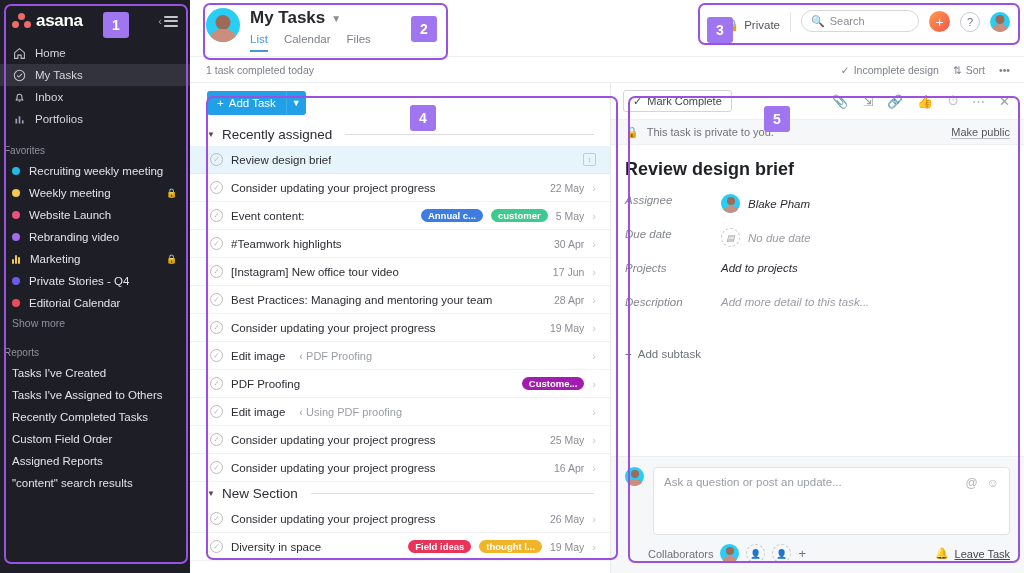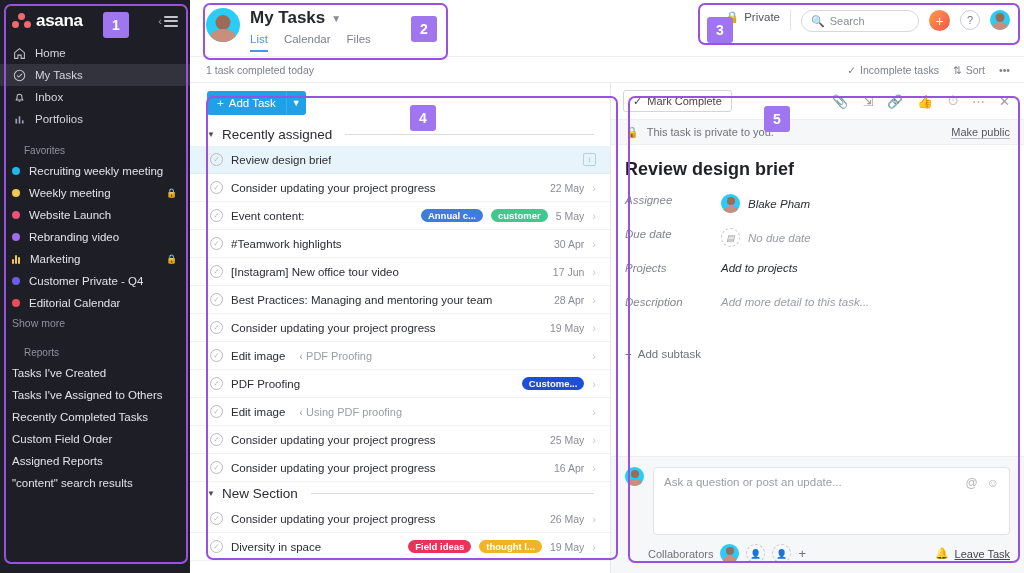--- a/index.html
+++ b/index.html
@@ -38,21 +38,21 @@
   .ham span { display: block; width: 14px; height: 2px; background: #c3c5cd; margin: 2.5px 0; border-radius: 1px; }
 
   .nav-item {
     height: 22px; display: flex; align-items: center; gap: 9px;
     padding: 0 12px; font-size: 11.5px; color: #d5d6dd; cursor: pointer;
   }
   .nav-item.active { background: #32333c; }
   .nav-ico { width: 14px; height: 14px; display: flex; align-items: center; justify-content: center; color: #bfc1ca; }
 
   .sb-head {
-    font-size: 10px; color: #8e909b; padding: 0 24px;
+    font-size: 10px; color: #8e909b; padding: 0 4px;
     height: 20px; display: flex; align-items: center; margin-top: 10px;
   }
   .fav-item {
     height: 22px; display: flex; align-items: center; gap: 9px;
     padding: 0 12px; font-size: 11.5px; color: #e2e3e9; cursor: pointer;
   }
   .dot { width: 8px; height: 8px; border-radius: 50%; flex: none; }
   .fav-label { white-space: nowrap; overflow: hidden; text-overflow: ellipsis; }
   .lock { margin-left: auto; font-size: 9px; color: #8e909b; }
   .bars { display: flex; align-items: flex-end; gap: 1px; height: 9px; width: 9px; flex: none; }
@@ -67,21 +67,21 @@
   .title-block { padding: 8px 0 0 16px; display: flex; gap: 10px; }
   .avatar { width: 34px; height: 34px; border-radius: 50%; background: #29cdf5; flex: none; position: relative; overflow: hidden; }
   .avatar::after { content: ""; position: absolute; left: 50%; top: 7px; transform: translateX(-50%); width: 15px; height: 15px; border-radius: 50%; background: #9c6b58; }
   .avatar::before { content: ""; position: absolute; left: 50%; bottom: -3px; transform: translateX(-50%); width: 25px; height: 16px; border-radius: 50% 50% 0 0; background: #c98e7c; z-index: 1; }
   .t-name { font-size: 17px; font-weight: bold; color: #26282e; display: flex; align-items: center; gap: 6px; }
   .caret { font-size: 10px; color: #8a8d94; }
   .tabs { display: flex; gap: 16px; margin-top: 5px; }
   .tab { font-size: 11.5px; color: #7d818a; padding-bottom: 5px; cursor: pointer; }
   .tab.active { color: #4796e3; border-bottom: 2px solid #4796e3; font-weight: 500; }
 
-  .topright { margin-left: auto; display: flex; align-items: flex-start; gap: 10px; padding: 10px 14px 0 0; }
+  .topright { margin-left: auto; display: flex; align-items: flex-end; gap: 10px; padding: 10px 14px 0 0; }
   .private { display: flex; align-items: center; gap: 5px; font-size: 11.5px; color: #54565c; }
   .vdiv { width: 1px; height: 20px; background: #e3e4e7; }
   .search { width: 118px; height: 22px; border: 1px solid #d8d9dd; border-radius: 12px; display: flex; align-items: center; gap: 5px; padding: 0 9px; font-size: 11px; color: #8a8d94; }
   .plusbtn { width: 21px; height: 21px; border-radius: 50%; background: linear-gradient(135deg,#ff9a4d,#f2564a); color: #fff; display: flex; align-items: center; justify-content: center; font-size: 14px; line-height: 1; }
   .helpbtn { width: 20px; height: 20px; border-radius: 50%; border: 1px solid #c9cace; color: #71747c; display: flex; align-items: center; justify-content: center; font-size: 11px; }
   .av-sm { width: 20px; height: 20px; border-radius: 50%; background: #29cdf5; position: relative; overflow: hidden; flex: none; }
   .av-sm::after { content: ""; position: absolute; left: 50%; top: 3px; transform: translateX(-50%); width: 9px; height: 9px; border-radius: 50%; background: #9c6b58; }
   .av-sm::before { content: ""; position: absolute; left: 50%; bottom: -2px; transform: translateX(-50%); width: 15px; height: 10px; border-radius: 50% 50% 0 0; background: #c98e7c; z-index: 1; }
 
   .subbar { height: 26px; display: flex; align-items: center; padding: 0 14px 0 16px; font-size: 10.5px; color: #7d818a; border-bottom: 1px solid #edeef0; }
@@ -224,21 +224,21 @@
           <span class="bars">
             <i style="height:5px"></i>
             <i style="height:9px"></i>
             <i style="height:7px"></i>
           </span>
           <span class="fav-label">Marketing</span>
           <span class="lock">🔒</span>
         </div>
         <div class="fav-item">
           <span class="dot" style="background: rgb(106, 92, 232);"></span>
-          <span class="fav-label">Customer Private - Q4</span>
+          <span class="fav-label">Private Stories - Q4</span>
         </div>
         <div class="fav-item">
           <span class="dot" style="background: rgb(234, 76, 90);"></span>
           <span class="fav-label">Editorial Calendar</span>
         </div>
       </div>
     <div class="showmore">Show more</div>
     <div class="sb-head">Reports</div>
     <div id="rep-list">
         <div class="rep-item">Tasks I've Created</div>
@@ -281,21 +281,21 @@
         <div class="helpbtn">?</div>
         <div class="av-sm"></div>
       </div>
     </div>
 
     <div class="subbar">
       <span>1 task completed today</span>
       <div class="right">
         <span>
           <span>✓</span>
-          <span>Incomplete tasks</span>
+          <span>Incomplete design</span>
         </span>
         <span>
           <span>⇅</span>
           <span>Sort</span>
         </span>
         <span>•••</span>
       </div>
     </div>
 
     <div class="panes">
@@ -368,21 +368,21 @@
               <span class="check">✓</span>
               <span class="tname">Edit image</span>
               <span class="proj">‹ PDF Proofing</span>
               <span class="spacer"></span>
               <span class="chev">›</span>
             </div>
             <div class="trow">
               <span class="check">✓</span>
               <span class="tname">PDF Proofing</span>
               <span class="spacer"></span>
-              <span class="tag" style="background: #1d4ed8;">Custome...</span>
+              <span class="tag" style="background: #a21caf;">Custome...</span>
               <span class="chev">›</span>
             </div>
             <div class="trow">
               <span class="check">✓</span>
               <span class="tname">Edit image</span>
               <span class="proj">‹ Using PDF proofing</span>
               <span class="spacer"></span>
               <span class="chev">›</span>
             </div>
             <div class="trow">

